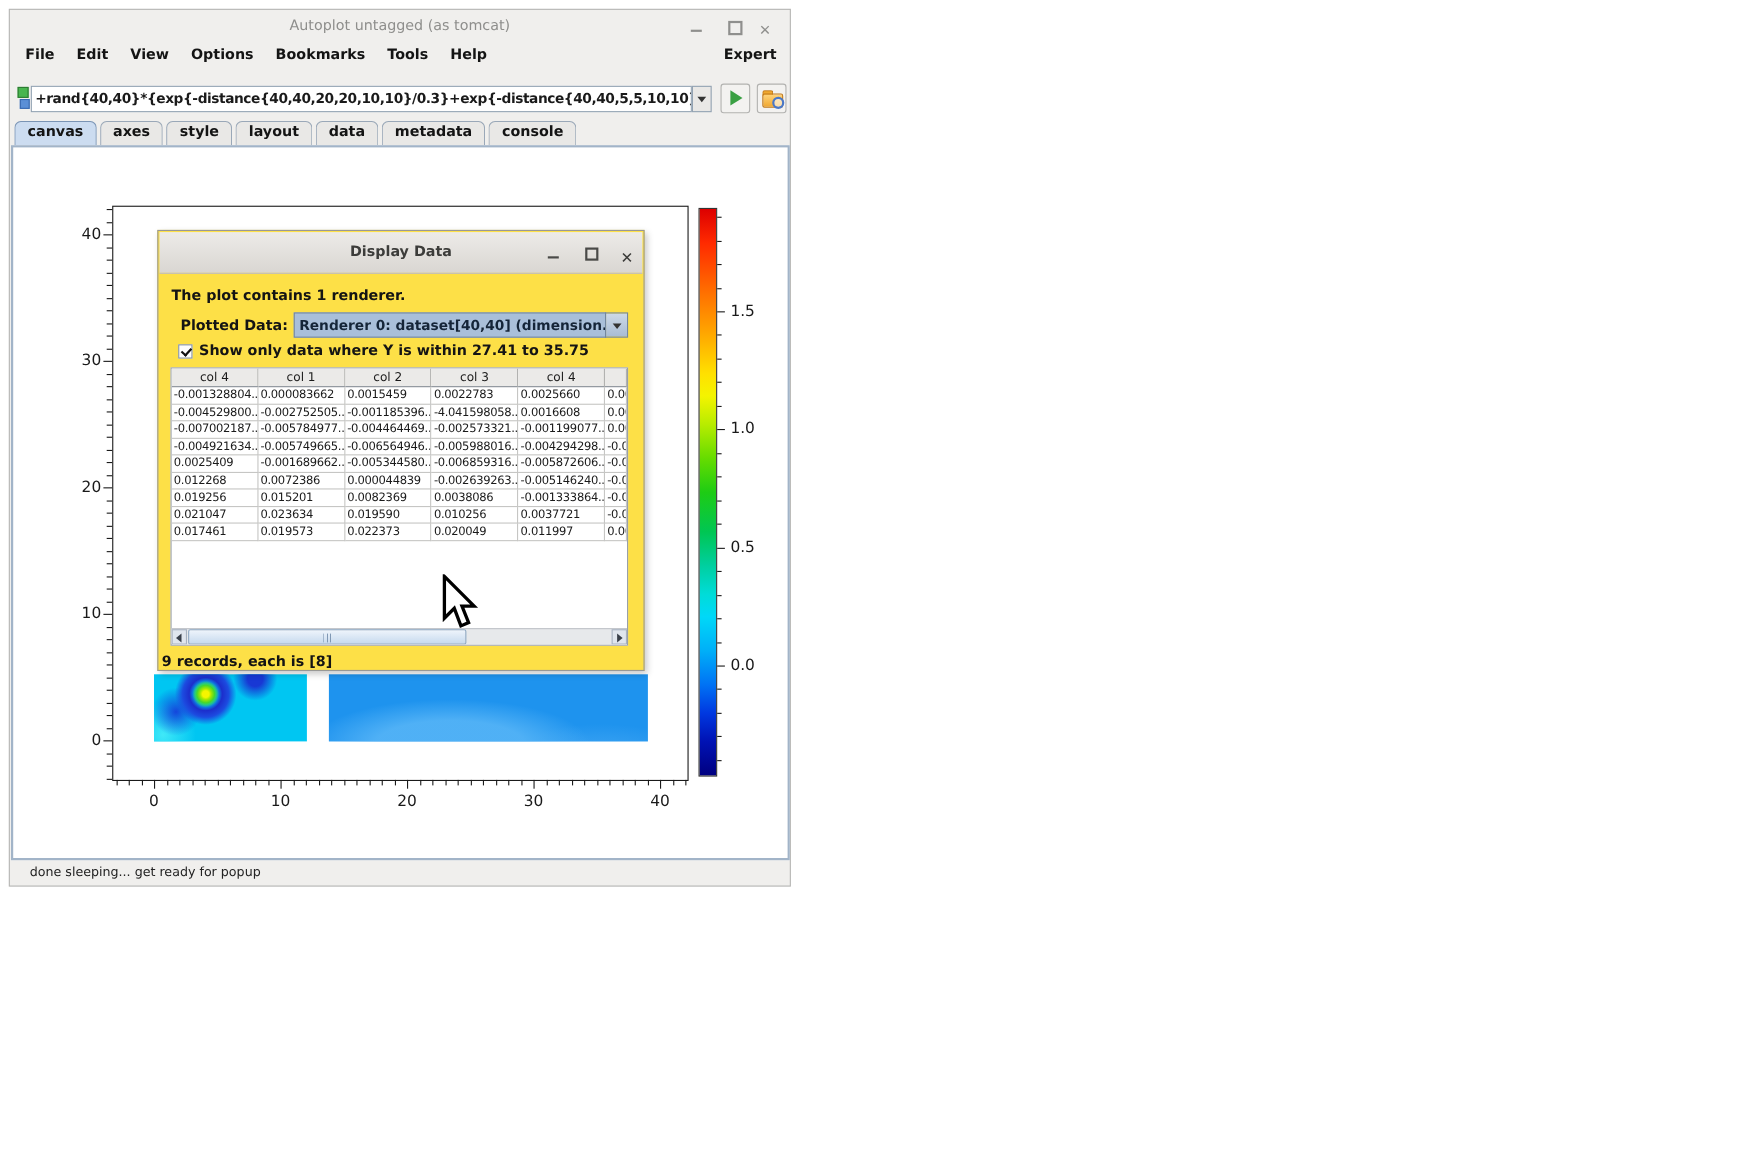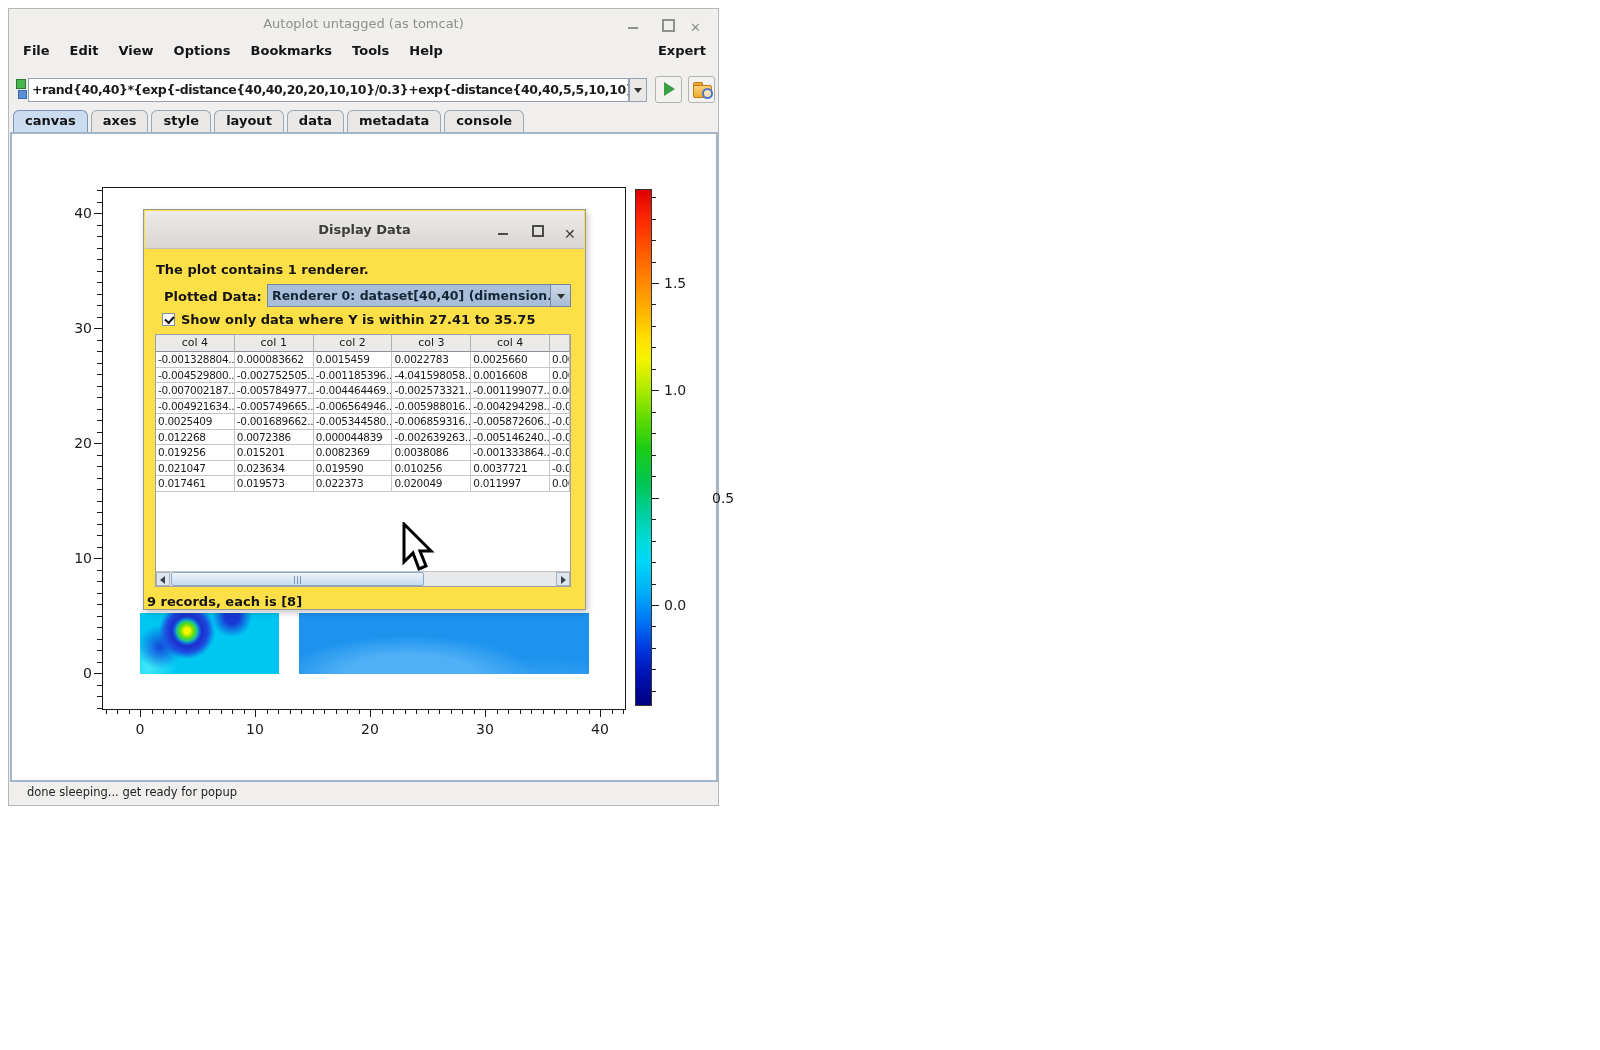--- a/index.html
+++ b/index.html
@@ -271,21 +271,21 @@
           <div class="tick-h" style="left: 640px; top: 535px; width: 4px; height: 1px;"></div>
           <div class="tick-h" style="left: 640px; top: 514px; width: 4px; height: 1px;"></div>
           <div class="tick-h" style="left: 640px; top: 492px; width: 4px; height: 1px;"></div>
           <div class="tick-h" style="left: 640px; top: 471px; width: 7px; height: 1px;"></div>
           <div class="axis-label cb" style="left: 652px; top: 463px; width: 36px;">0.0</div>
           <div class="tick-h" style="left: 640px; top: 450px; width: 4px; height: 1px;"></div>
           <div class="tick-h" style="left: 640px; top: 428px; width: 4px; height: 1px;"></div>
           <div class="tick-h" style="left: 640px; top: 407px; width: 4px; height: 1px;"></div>
           <div class="tick-h" style="left: 640px; top: 385px; width: 4px; height: 1px;"></div>
           <div class="tick-h" style="left: 640px; top: 364px; width: 7px; height: 1px;"></div>
-          <div class="axis-label cb" style="left: 652px; top: 356px; width: 36px; margin-left: 48px;">0.5</div>
+          <div class="axis-label cb" style="left: 652px; top: 356px; width: 36px;">0.5</div>
           <div class="tick-h" style="left: 640px; top: 342px; width: 4px; height: 1px;"></div>
           <div class="tick-h" style="left: 640px; top: 321px; width: 4px; height: 1px;"></div>
           <div class="tick-h" style="left: 640px; top: 299px; width: 4px; height: 1px;"></div>
           <div class="tick-h" style="left: 640px; top: 278px; width: 4px; height: 1px;"></div>
           <div class="tick-h" style="left: 640px; top: 256px; width: 7px; height: 1px;"></div>
           <div class="axis-label cb" style="left: 652px; top: 248px; width: 36px;">1.0</div>
           <div class="tick-h" style="left: 640px; top: 235px; width: 4px; height: 1px;"></div>
           <div class="tick-h" style="left: 640px; top: 213px; width: 4px; height: 1px;"></div>
           <div class="tick-h" style="left: 640px; top: 192px; width: 4px; height: 1px;"></div>
           <div class="tick-h" style="left: 640px; top: 170px; width: 4px; height: 1px;"></div>

